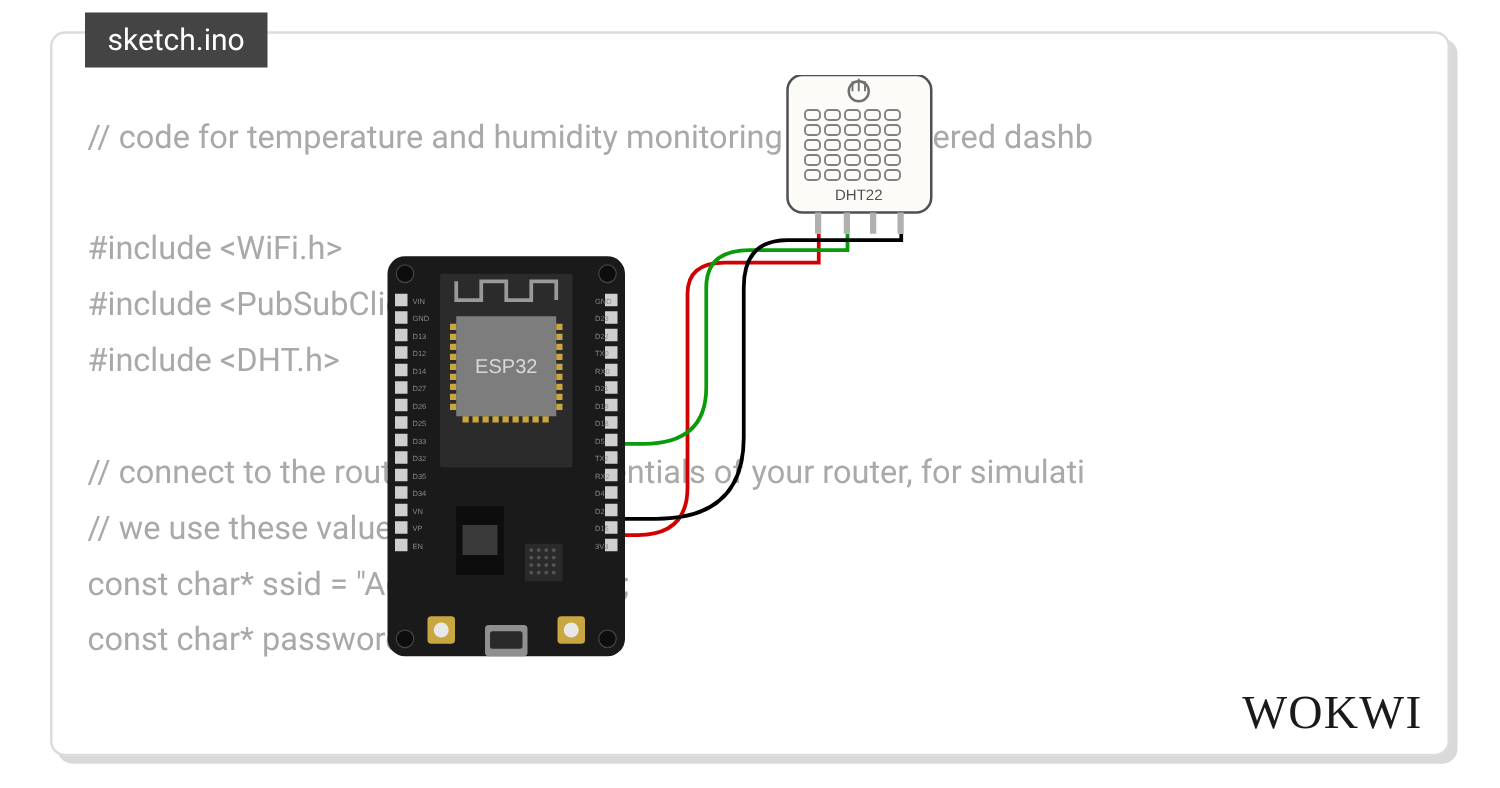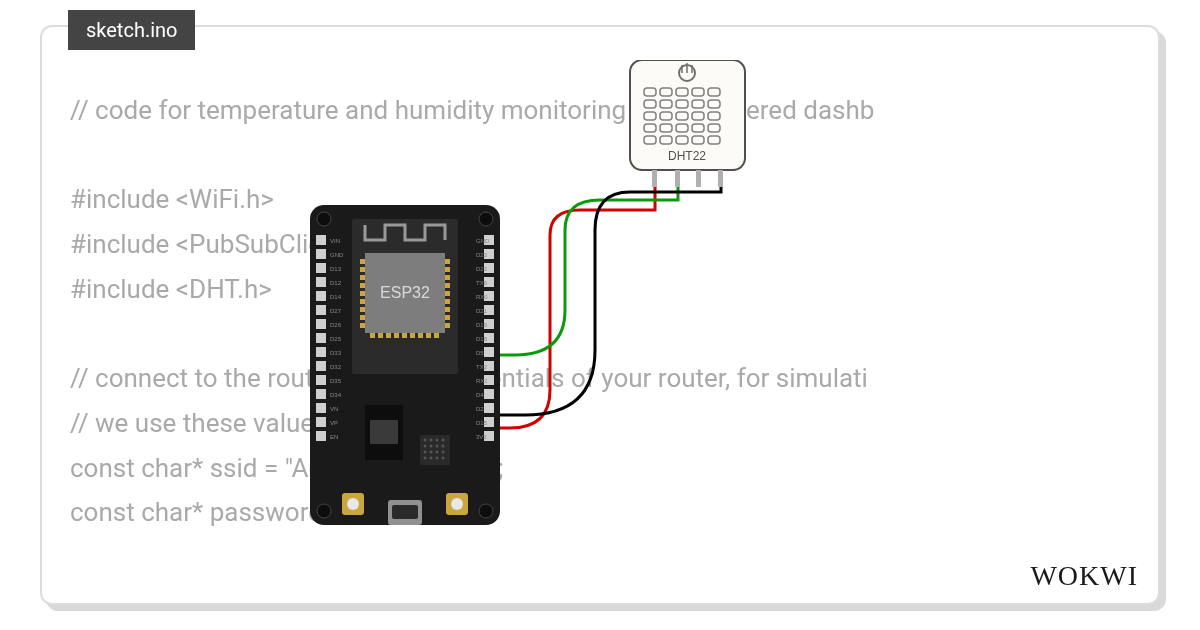--- a/index.html
+++ b/index.html
@@ -22,42 +22,42 @@
     border-radius: 12px;
     box-shadow: 6px 6px 0 rgba(0,0,0,0.15);
   }
   .tab {
     position: absolute;
     left: 68px;
     top: 10px;
     background: #444444;
     color: #ffffff;
     padding: 8px 18px;
-    font-size: 20px;
+    font-size: 24px;
     font-weight: 400;
     z-index: 10;
     font-family: -apple-system, BlinkMacSystemFont, "Segoe UI", Roboto, sans-serif;
   }
   .code {
     position: absolute;
     left: 70px;
     top: 88px;
     width: 1050px;
     color: #a9a9a9;
     font-size: 26px;
     line-height: 1.72;
     font-family: -apple-system, BlinkMacSystemFont, "Segoe UI", Roboto, sans-serif;
     white-space: pre;
     overflow: hidden;
   }
   .logo {
     position: absolute;
     right: 62px;
     bottom: 38px;
-    font-size: 28px;
+    font-size: 38px;
     letter-spacing: 1px;
     color: #1a1a1a;
     font-weight: 400;
     font-family: Georgia, serif;
   }
   .diagram {
     position: absolute;
     left: 300px;
     top: 60px;
     width: 520px;

